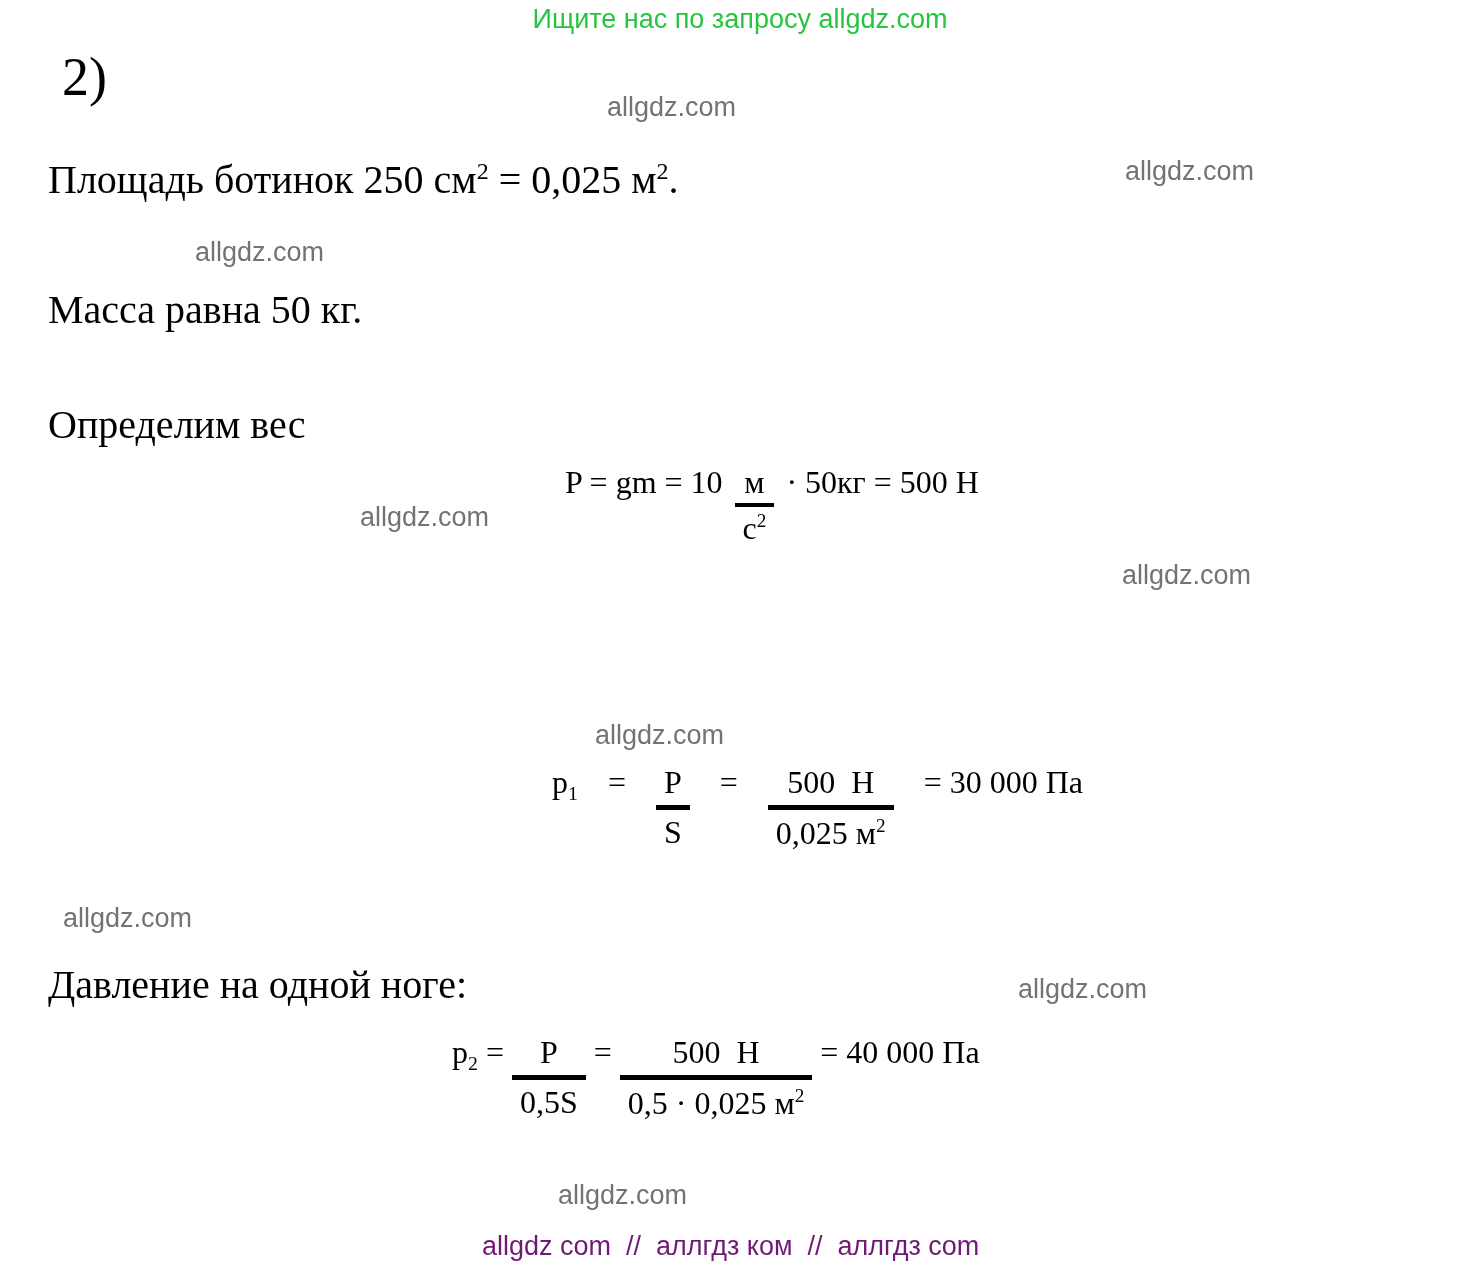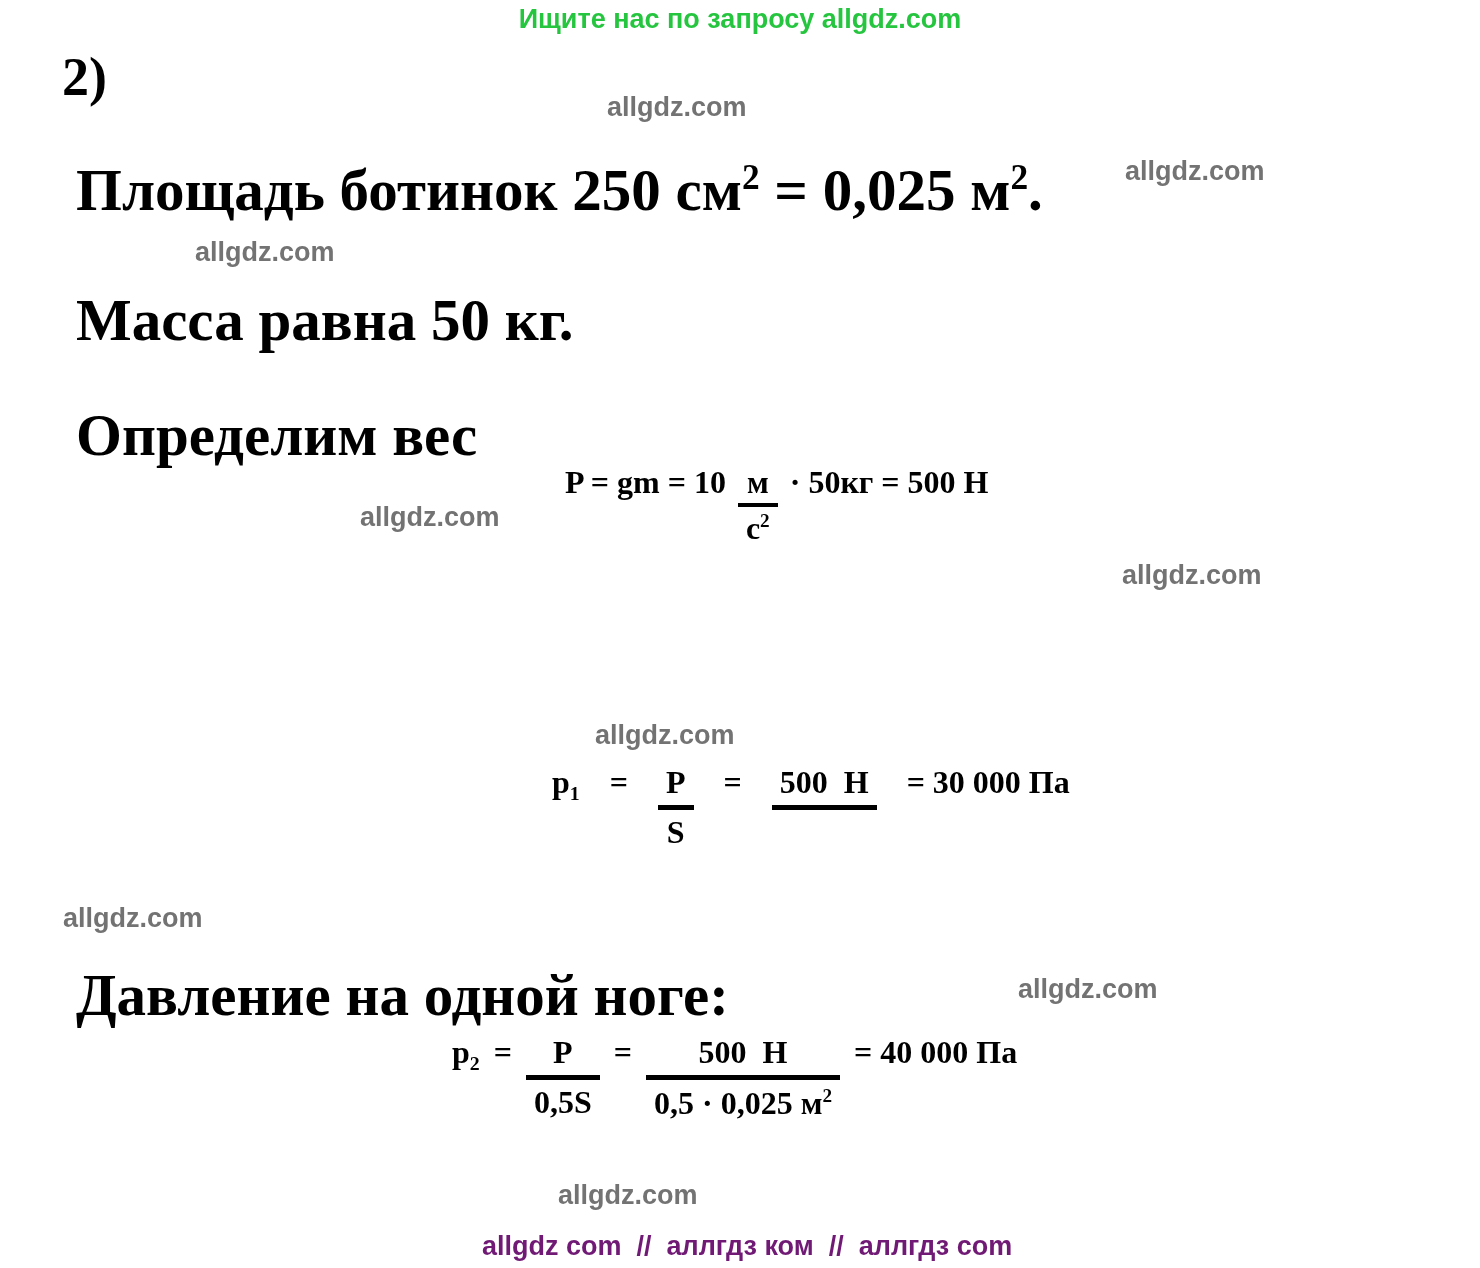--- a/index.html
+++ b/index.html
@@ -5,21 +5,20 @@
   * { margin: 0; padding: 0; box-sizing: border-box; }
   html, body { background: #ffffff; }
   .page {
     position: relative;
     width: 1480px;
     height: 1268px;
     background: #ffffff;
     font-family: "Liberation Serif", serif;
     color: #000000;
     overflow: hidden;
-    font-weight: bold;
   }
   .promo {
     position: absolute;
     top: 4px; left: 0;
     width: 100%;
     text-align: center;
     font-family: "Liberation Sans", sans-serif;
     font-size: 27px;
     color: #26c53f;
     white-space: pre;
@@ -40,43 +39,43 @@
   .wm-g { left: 63px;   top: 903px; }
   .wm-h { left: 1018px; top: 974px; }
   .wm-i { left: 558px;  top: 1180px; }
   .pnum {
     position: absolute;
     left: 62px; top: 46px;
     font-size: 54px;
   }
   .line {
     position: absolute;
-    left: 76px;
-    font-size: 59px;
+    left: 48px;
+    font-size: 40px;
     white-space: pre;
     line-height: 1.1;
   }
   .l-area { top: 158px; }
   .l-mass { top: 288px; }
   .l-hw   { top: 403px; }
   .l-hp   { top: 653px; }
   .l-hl   { top: 963px; }
   sup { font-size: 0.6em; }
   sub { font-size: 0.62em; }
   .formula {
     position: absolute;
     display: flex;
     align-items: flex-start;
     font-size: 32px;
     white-space: pre;
     line-height: 1.05;
   }
   .f1 { left: 565px; top: 466px;  height: 148px; gap: 12px; }
   .f2 { left: 552px; top: 766px;  height: 148px; gap: 30px; }
-  .f3 { left: 452px; top: 1036px; height: 148px; gap: 14px; }
+  .f3 { left: 452px; top: 1036px; height: 148px; gap: 8px; }
   .frac { display: flex; flex-direction: column; align-items: center; }
   .fnum, .fden { padding: 0 8px; line-height: 1.02; }
   .fbar {
     align-self: stretch;
     height: 5px;
     background: #000000;
     margin: 6px 0;
   }
   .f1 .fbar { height: 4px; margin: 4px 0; }
   .footer {
@@ -129,20 +128,21 @@
     <span>=</span>
     <span class="frac">
       <span class="fnum">P</span>
       <span class="fbar"></span>
       <span class="fden">S</span>
     </span>
     <span>=</span>
     <span class="frac">
       <span class="fnum">500  Н</span>
       <span class="fbar"></span>
+      <span class="fden"><span>0,025 м</span><sup>2</sup></span>
     </span>
     <span>= 30 000 Па</span>
   </div>
 
   <div class="line l-hl">Давление на одной ноге:</div>
 
   <div class="formula f3">
     <span><span>p</span><sub>2</sub></span>
     <span>=</span>
     <span class="frac">

